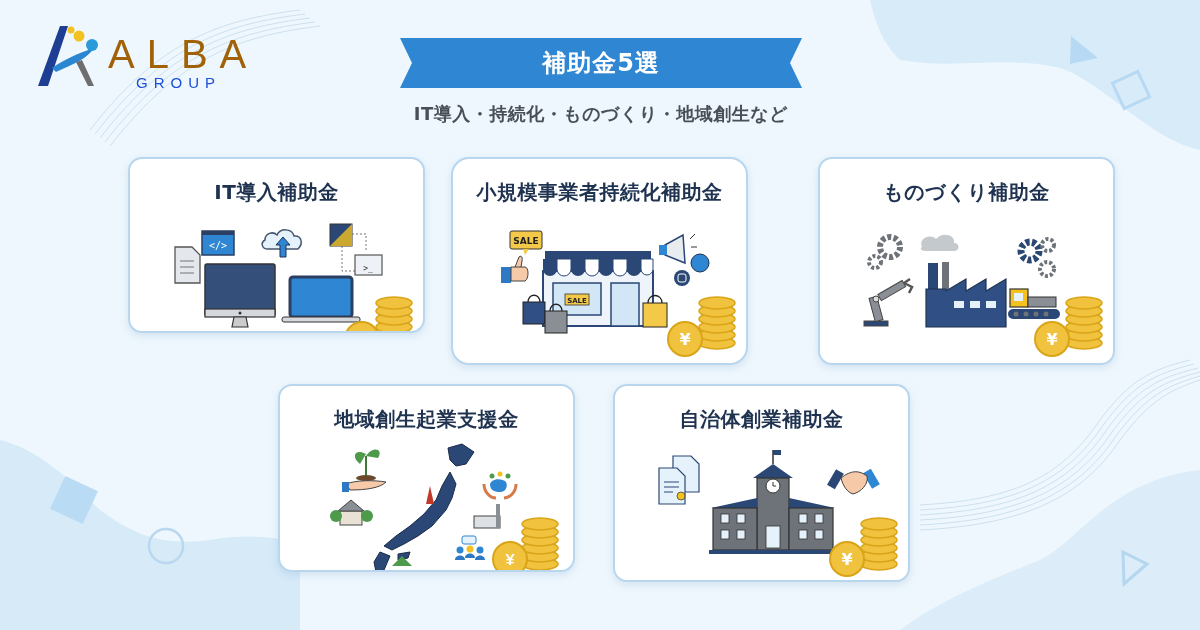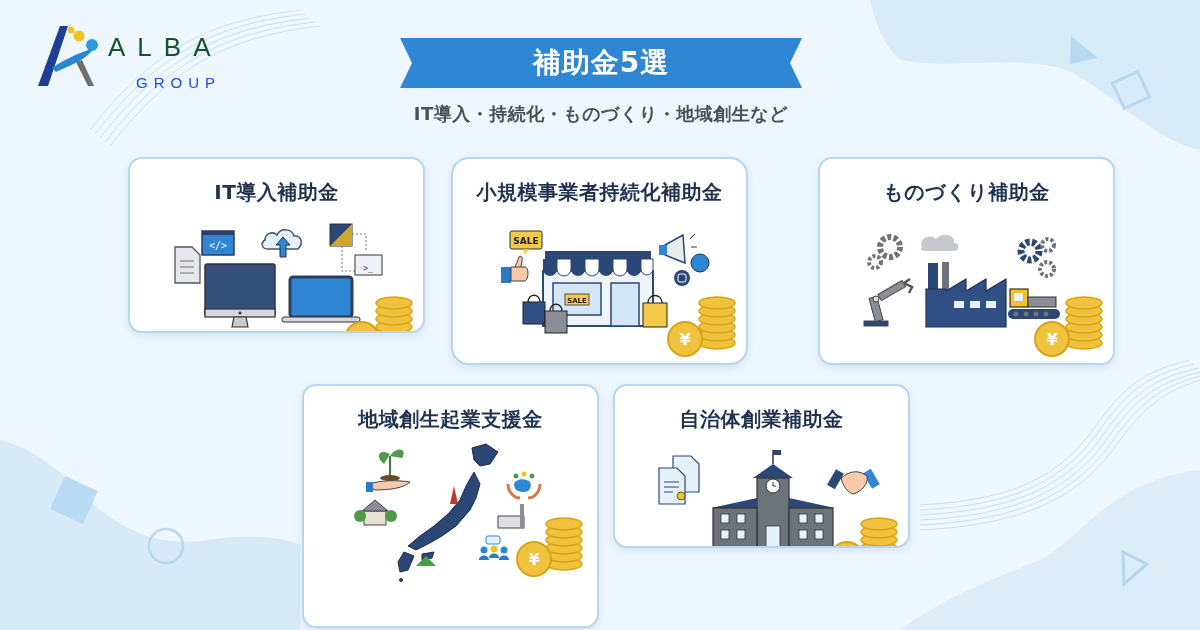--- a/index.html
+++ b/index.html
@@ -5,26 +5,26 @@
   * { box-sizing: border-box; margin: 0; padding: 0; }
   html, body { width: 1200px; height: 630px; overflow: hidden; }
   body {
     position: relative;
     background: #eef7fd;
     font-family: "DejaVu Sans", "Liberation Sans", sans-serif;
   }
   .bg-layer { position: absolute; inset: 0; z-index: 0; }
   .logo { position: absolute; left: 36px; top: 24px; width: 220px; height: 70px; z-index: 2; }
   .logo-mark { position: absolute; left: 0; top: 0; }
-  .logo-text { position: absolute; left: 72px; top: 8px; font-family: "Liberation Sans", sans-serif; font-size: 26px; letter-spacing: 12px; color: #14532d; font-weight: 400; }
+  .logo-text { position: absolute; left: 72px; top: 8px; font-family: "Liberation Sans", sans-serif; font-size: 40px; letter-spacing: 12px; color: #a16207; font-weight: 400; }
   .logo-sub { position: absolute; left: 100px; top: 50px; font-family: "Liberation Sans", sans-serif; font-size: 15px; letter-spacing: 6px; color: #1d4ed8; }
 
   .banner { position: absolute; left: 400px; top: 38px; width: 402px; height: 50px; z-index: 2; }
   .banner svg { position: absolute; inset: 0; }
-  .banner-title { position: absolute; left: 0; right: 0; top: 0; height: 50px; line-height: 50px; text-align: center; color: #fff; font-size: 28px; font-weight: bold; letter-spacing: 1px; }
+  .banner-title { position: absolute; left: 0; right: 0; top: 0; height: 50px; line-height: 50px; text-align: center; color: #fff; font-size: 24px; font-weight: bold; letter-spacing: 1px; }
   .subtitle { position: absolute; left: 400px; width: 402px; top: 102px; text-align: center; font-size: 18px; font-weight: bold; color: #4a4f57; z-index: 2; letter-spacing: 0.5px; }
 
   .card {
     position: absolute; background: #ffffff; border: 2px solid #b8d6ee; border-radius: 14px;
     box-shadow: 0 3px 8px rgba(90,140,190,0.18); z-index: 2; overflow: hidden;
   }
   .card-title { position: absolute; left: 0; right: 0; top: 20px; text-align: center; font-size: 20px; font-weight: bold; color: #1f3350; letter-spacing: 0.5px; }
   .card svg.illus { position: absolute; left: 0; top: 0; }
 </style>
 </head>
@@ -242,21 +242,21 @@
         <ellipse cx="264" cy="160" rx="18" ry="6"></ellipse>
           <ellipse cx="264" cy="152" rx="18" ry="6"></ellipse>
           <ellipse cx="264" cy="144" rx="18" ry="6"></ellipse>
       </g>
       <circle cx="232" cy="180" r="17" fill="#f0c23e" stroke="#d9a418" stroke-width="2"></circle>
       <text x="232" y="186" font-size="16" fill="#fff" text-anchor="middle" font-weight="bold">¥</text>
     </g>
   </svg>
 </div>
 
-<div class="card" style="left:302px; top:384px; width:297px; height:244px;">
+<div class="card" style="left:278px; top:384px; width:297px; height:188px;font-family:Liberation Mono, monospace;">
   <div class="card-title">地域創生起業支援金</div>
   <svg class="illus" width="297" height="206" viewBox="0 0 297 206">
     <g>
       <path d="M80 78 C70 70 76 62 86 68Z" fill="#4c9a4a"></path>
       <path d="M86 70 C92 60 104 62 98 72Z" fill="#4c9a4a"></path>
       <line x1="86" y1="70" x2="86" y2="90" stroke="#3d7a3b" stroke-width="2"></line>
       <ellipse cx="86" cy="92" rx="10" ry="3" fill="#6b4a2b"></ellipse>
       <path d="M66 98 C76 94 94 94 106 96 C100 102 86 104 70 104Z" fill="#f6c9a8" stroke="#444" stroke-width="1"></path>
       <rect x="62" y="96" width="7" height="10" fill="#2f78c4"></rect>
     </g>
@@ -305,21 +305,21 @@
         <ellipse cx="260" cy="154" rx="18" ry="6"></ellipse>
           <ellipse cx="260" cy="146" rx="18" ry="6"></ellipse>
           <ellipse cx="260" cy="138" rx="18" ry="6"></ellipse>
       </g>
       <circle cx="230" cy="173" r="17" fill="#f0c23e" stroke="#d9a418" stroke-width="2"></circle>
       <text x="230" y="179" font-size="16" fill="#fff" text-anchor="middle" font-weight="bold">¥</text>
     </g>
   </svg>
 </div>
 
-<div class="card" style="left:613px; top:384px; width:297px; height:164px;">
+<div class="card" style="left:613px; top:384px; width:297px; height:198px;">
   <div class="card-title">自治体創業補助金</div>
   <svg class="illus" width="297" height="206" viewBox="0 0 297 206">
     <g>
       <path d="M58 70 H76 L84 78 V106 H58Z" fill="#e6f2fb" stroke="#2a4776" stroke-width="1.2"></path>
       <path d="M44 82 H62 L70 90 V118 H44Z" fill="#e6f2fb" stroke="#2a4776" stroke-width="1.2"></path>
       <g stroke="#2a4776" stroke-width="1">
           <line x1="49" y1="96" x2="64" y2="96"></line>
           <line x1="49" y1="101" x2="64" y2="101"></line>
           <line x1="49" y1="106" x2="58" y2="106"></line>
         </g>

